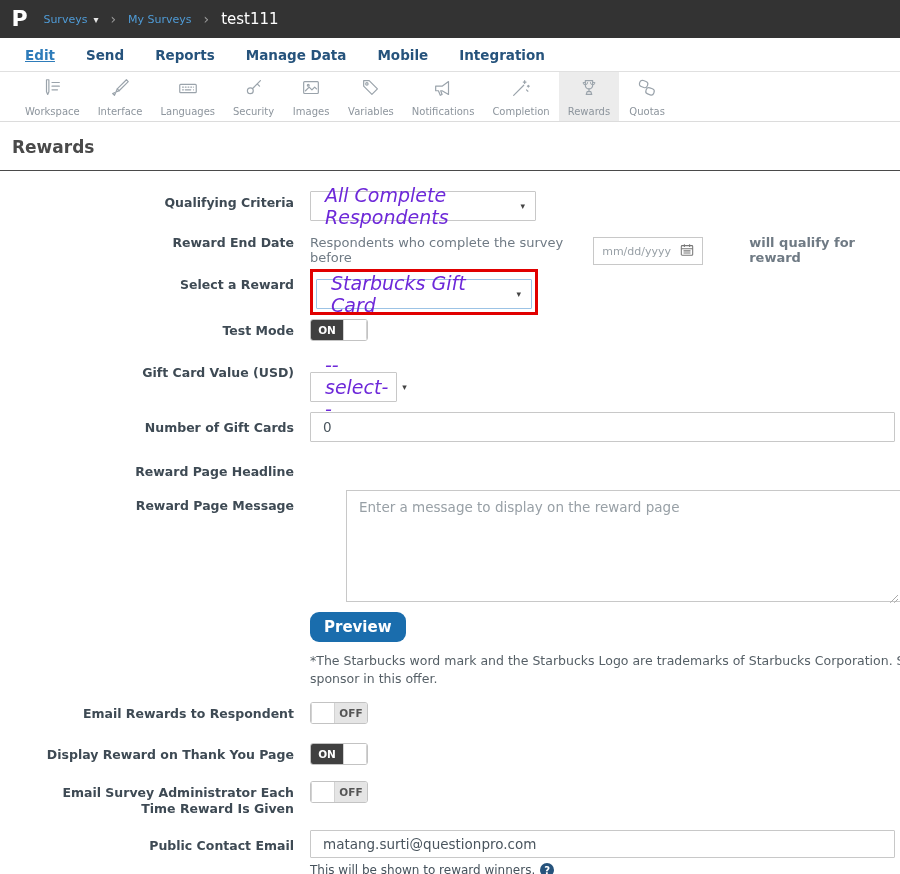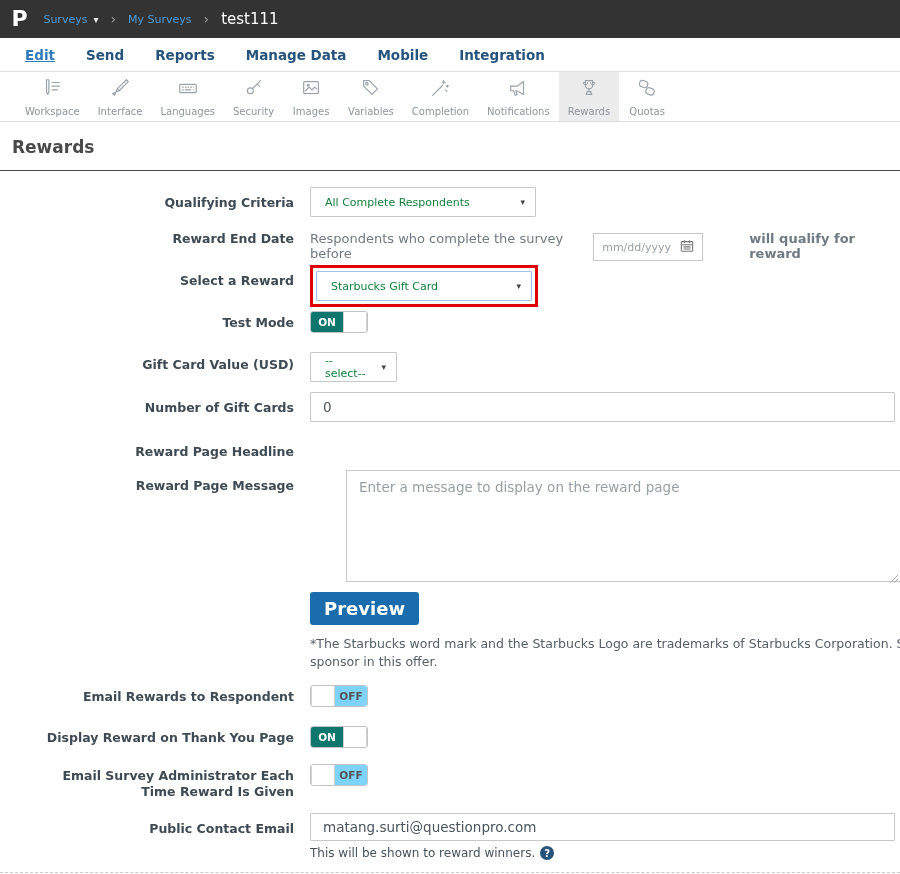--- a/index.html
+++ b/index.html
@@ -35,58 +35,58 @@
   .form { padding-top: 16px; }
   .row { display: flex; align-items: flex-start; margin-bottom: 12px; }
   .lbl { width: 310px; flex: 0 0 310px; text-align: right; padding-right: 16px; font-size: 12.5px;
          font-weight: bold; color: #3e4a54; padding-top: 8px; line-height: 1.25; }
   .lbl.tight { padding-top: 4px; padding-left: 40px; }
   .field { flex: 1; padding-right: 5px; }
 
   .select { display: inline-flex; align-items: center; justify-content: space-between;
             border: 1px solid #c8c8c8; background: #fff; height: 30px; padding: 0 10px 0 14px;
             cursor: pointer; border-radius: 1px; }
-  .select-value { font-size: 11px; color: #15803d; }
+  .select-value { font-size: 19px; color: #6d28d9; font-style: italic; }
   .select-arrow { font-size: 9px; color: #444; margin-left: 14px; }
   .w-qual { width: 226px; }
   .w-reward { width: 216px; border-color: #9cc3e5; }
   .w-gift { width: 87px; }
 
   .inline-note { font-size: 13px; color: #6f7a84; padding-top: 8px; }
   .date-wrap { display: inline-flex; align-items: center; border: 1px solid #c8c8c8; height: 28px;
                padding: 0 8px; margin: 0 14px; background: #fff; }
   .date-input { border: none; outline: none; width: 78px; font-size: 11px; color: #555;
                 font-family: "DejaVu Sans", sans-serif; }
   .date-input::placeholder { color: #98a0a6; }
   .cal-icon svg { width: 14px; height: 14px; stroke: #777; fill: none; stroke-width: 1.2; }
 
   .red-box { display: inline-block; border: 3px solid #e10000; padding: 3px; background: #fff; }
 
   .toggle { display: inline-flex; width: 58px; height: 22px; border: 1px solid #c3c3c3;
             border-radius: 3px; overflow: hidden; cursor: pointer; background: #fff; }
   .toggle.off { flex-direction: row-reverse; }
   .tg-label { flex: 1; display: flex; align-items: center; justify-content: center;
               font-size: 10.5px; font-weight: bold; }
-  .toggle.on .tg-label { background: #0f766e; color: #fff; }
-  .toggle.off .tg-label { background: #7dd3fc; color: #555; }
+  .toggle.on .tg-label { background: #404040; color: #fff; }
+  .toggle.off .tg-label { background: #e5e5e5; color: #555; }
   .tg-knob { width: 24px; background: #fff; border-left: 1px solid #d2d2d2; border-right: 1px solid #d2d2d2; }
 
   .text-input { width: 100%; height: 30px; border: 1px solid #c8c8c8; padding: 0 12px;
                 font-size: 13.5px; color: #4a555e; font-family: "DejaVu Sans", sans-serif; border-radius: 1px; }
   .text-input::placeholder, .textarea::placeholder { color: #98a0a6; }
   .text-input.h28 { height: 28px; }
   .textarea { width: 100%; height: 112px; border: 1px solid #c8c8c8; padding: 8px 12px; resize: none;
               font-size: 13.5px; color: #8b5cf6; font-family: "DejaVu Sans", sans-serif; position: relative; margin-left: 36px; }
   .ta-wrap { position: relative; }
   .resize-grip { position: absolute; right: 2px; bottom: 3px; width: 10px; height: 10px;
     background: repeating-linear-gradient(135deg, transparent 0 2px, #aaa 2px 3px); cursor: nwse-resize;
     clip-path: polygon(100% 0, 100% 100%, 0 100%); }
 
-  .btn { display: inline-block; background: #1a6dad; color: #fff; font-weight: bold; font-size: 18px;
-         padding: 6px 14px; border: none; border-radius: 3px; cursor: pointer;
+  .btn { display: inline-block; background: #1a6dad; color: #fff; font-weight: bold; font-size: 15px;
+         padding: 6px 14px; border: none; border-radius: 9px; cursor: pointer;
          font-family: "DejaVu Sans", sans-serif; }
 
   .disclaimer { font-size: 12.5px; color: #555f66; line-height: 1.45; margin-top: 10px; }
   .disclaimer div { white-space: nowrap; }
 
   .help-line { font-size: 12px; color: #46525c; margin-top: 5px; display: flex; align-items: center; }
   .help-icon { display: inline-flex; align-items: center; justify-content: center; width: 14px; height: 14px;
                border-radius: 50%; background: #26537c; color: #fff; font-size: 10px; font-weight: bold;
                margin-left: 5px; cursor: pointer; }
 
@@ -156,30 +156,30 @@
   </div>
   <div class="tool">
     <span><svg viewBox="0 0 24 24">
           <path d="M4 10V4h6l9 9-6 6z"></path>
           <circle cx="7.5" cy="7.5" r="1.3"></circle>
         </svg></span>
     <span class="tool-label">Variables</span>
   </div>
   <div class="tool">
     <span><svg viewBox="0 0 24 24">
+          <path d="M4 10v5h3l2 5 2-1-1.5-4H11l7 4V5l-7 5H4z"></path>
+        </svg></span>
+    <span class="tool-label">Notifications</span>
+  </div>
+  <div class="tool">
+    <span><svg viewBox="0 0 24 24">
           <path d="M4 20L15 9"></path>
           <path d="M16 4v3M14.5 5.5h3M20 9v2M19 10h2M18 14l1.5 1.5"></path>
         </svg></span>
     <span class="tool-label">Completion</span>
-  </div>
-  <div class="tool">
-    <span><svg viewBox="0 0 24 24">
-          <path d="M4 10v5h3l2 5 2-1-1.5-4H11l7 4V5l-7 5H4z"></path>
-        </svg></span>
-    <span class="tool-label">Notifications</span>
   </div>
   <div class="tool active">
     <span><svg viewBox="0 0 24 24">
           <path d="M8 4h8v5a4 4 0 0 1-8 0z"></path>
           <path d="M8 6H5.5a2.5 2.5 0 0 0 5 0M16 6h2.5a2.5 2.5 0 0 1-5 0" stroke-width="1"></path>
           <path d="M12 13v3M9 19h6M10 16h4l1 3h-6z"></path>
         </svg></span>
     <span class="tool-label">Rewards</span>
   </div>
   <div class="tool">

